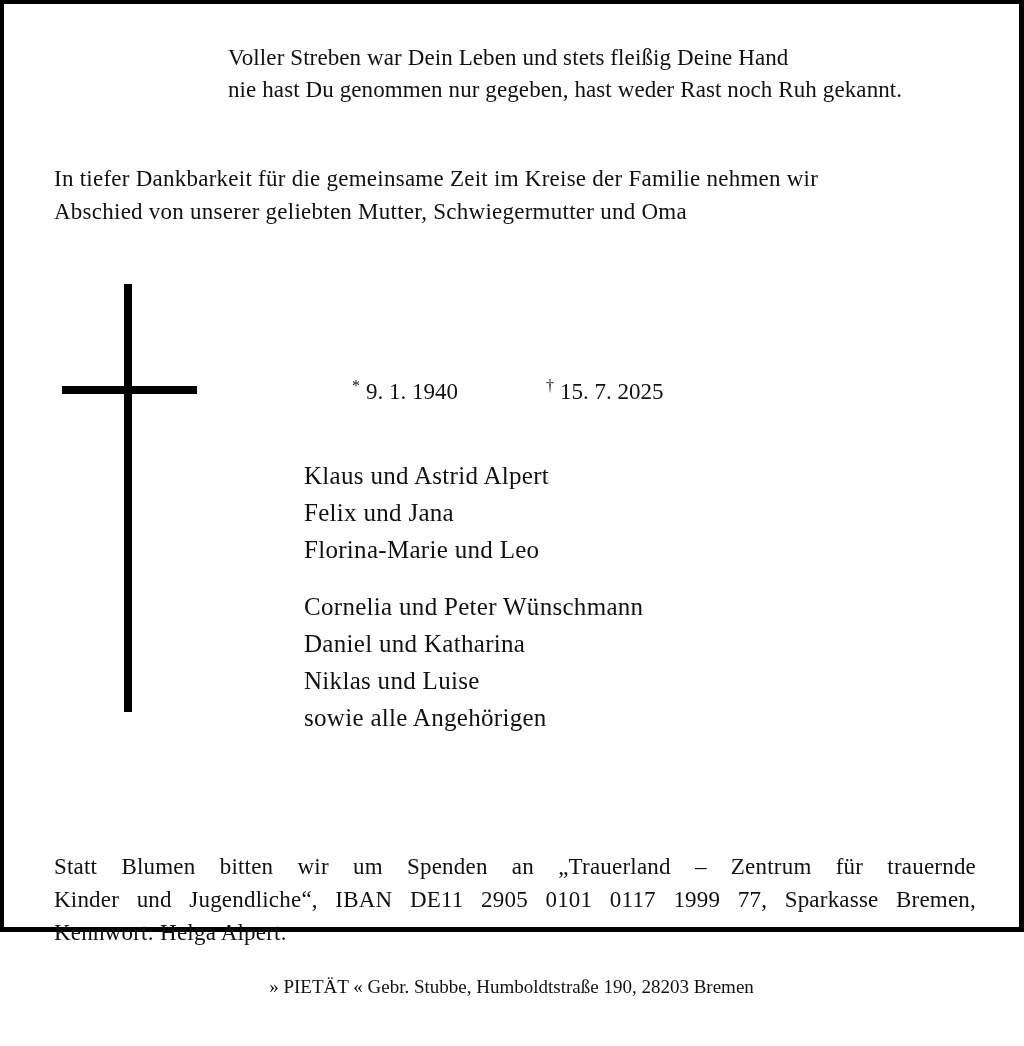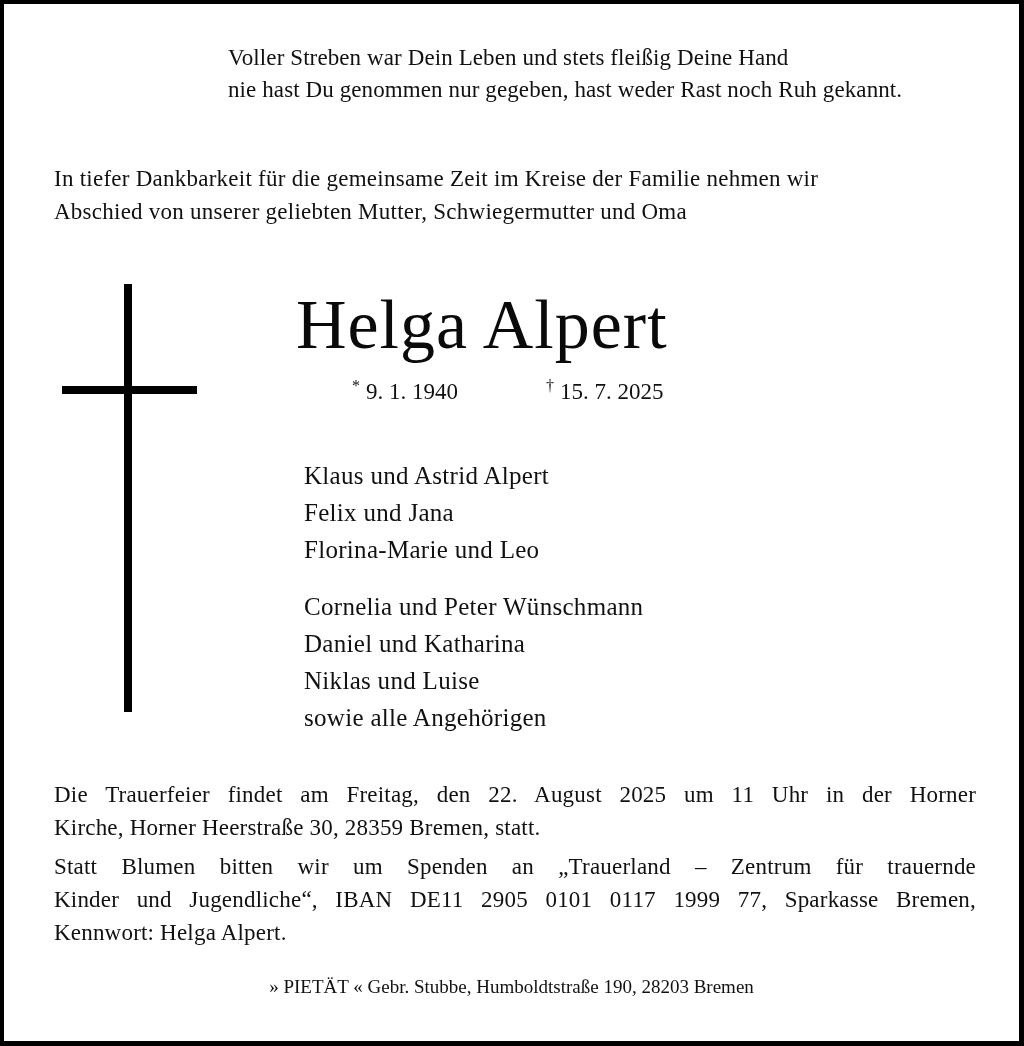--- a/index.html
+++ b/index.html
@@ -1,20 +1,20 @@
 <!DOCTYPE html>
 <html><head>
   <meta charset="utf-8">
   <style>
     html, body { margin: 0; padding: 0; background: #ffffff; }
     body { width: 1024px; height: 1046px; overflow: hidden; }
     .page {
       position: relative;
       box-sizing: border-box;
-      width: 1024px; height: 1046px;
+      width: 1024px; height: 932px;
       background: #ffffff;
       border-top: 4px solid #000;
       border-left: 4px solid #000;
       border-right: 5px solid #000;
       border-bottom: 5px solid #000;
       font-family: "Liberation Serif", "DejaVu Serif", serif;
       color: #111111;
     }
     .abs { position: absolute; }
     .motto {
@@ -77,21 +77,20 @@
   </div>
 
   <div class="abs intro">
     <div>In tiefer Dankbarkeit für die gemeinsame Zeit im Kreise der Familie nehmen wir</div>
     <div>Abschied von unserer geliebten Mutter, Schwiegermutter und Oma</div>
   </div>
 
   <div class="abs cross-v"></div>
   <div class="abs cross-h"></div>
 
-  <div class="abs name">Helga Alpert</div>
 
   <div class="abs dates date-born">
     <span class="sym">*</span><span>9. 1. 1940</span>
   </div>
   <div class="abs dates date-died">
     <span class="sym">†</span><span>15. 7. 2025</span>
   </div>
 
   <div class="abs mourners">
     <div class="group">
@@ -100,24 +99,20 @@
       <div class="line">Florina-Marie und Leo</div>
     </div>
     <div class="group">
       <div class="line">Cornelia und Peter Wünschmann</div>
       <div class="line">Daniel und Katharina</div>
       <div class="line">Niklas und Luise</div>
       <div class="line">sowie alle Angehörigen</div>
     </div>
   </div>
 
-  <div class="abs notice ceremony">
-    <div class="line">Die Trauerfeier findet am Freitag, den 22. August 2025 um 11 Uhr in der Horner</div>
-    <div class="line last">Kirche, Horner Heerstraße 30, 28359 Bremen, statt.</div>
-  </div>
 
   <div class="abs notice donation">
     <div class="line">Statt Blumen bitten wir um Spenden an „Trauerland – Zentrum für trauernde</div>
     <div class="line">Kinder und Jugendliche“, IBAN DE11 2905 0101 0117 1999 77, Sparkasse Bremen,</div>
     <div class="line last">Kennwort: Helga Alpert.</div>
   </div>
 
   <div class="abs footer">» PIETÄT « Gebr. Stubbe, Humboldtstraße 190, 28203 Bremen</div>
 
 </div>

